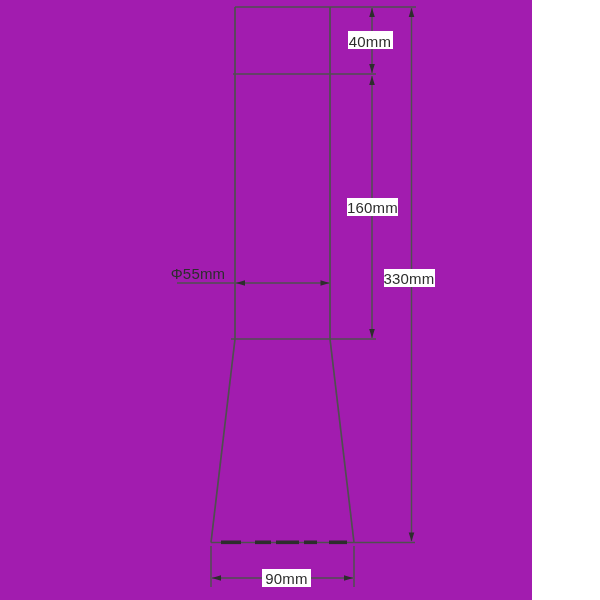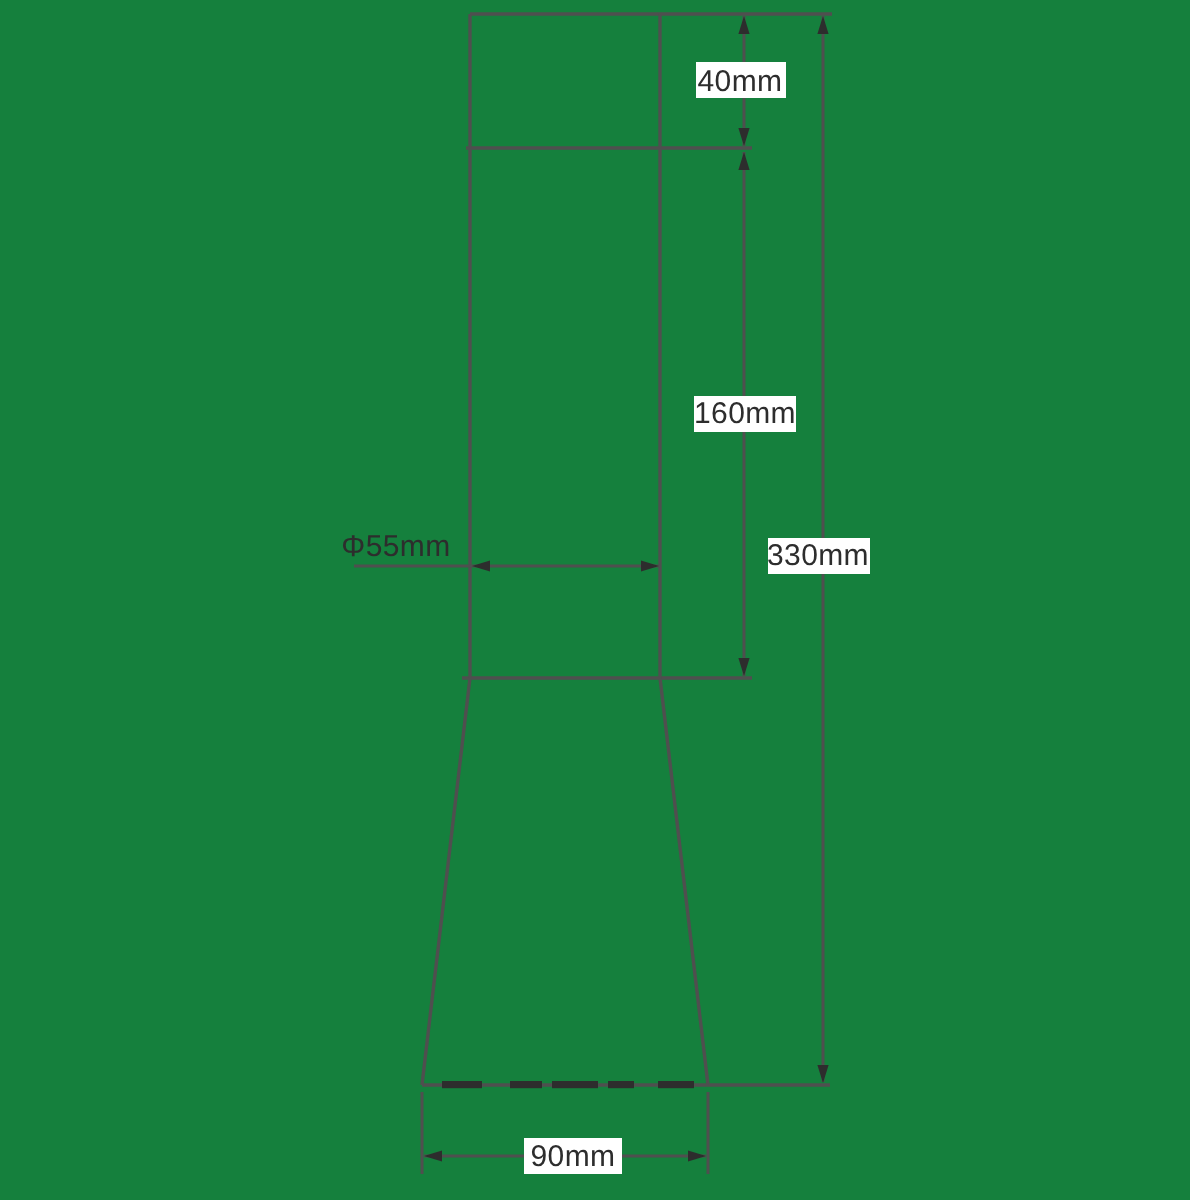--- a/index.html
+++ b/index.html
@@ -1,20 +1,20 @@
 <!DOCTYPE html>
 <html><head>
 <meta charset="utf-8">
 <style>
   html, body { margin: 0; padding: 0; background: #ffffff; }
   .stage {
     position: relative;
-    width: 595px;
+    width: 532px;
     height: 600px;
-    background: #15803d;
+    background: #a21caf;
     overflow: hidden;
     font-family: "Liberation Sans", sans-serif;
   }
   svg { display: block; }
   .dim-label {
     font-family: "Liberation Sans", sans-serif;
     font-size: 15px;
     letter-spacing: 0.2px;
   }
 </style>

